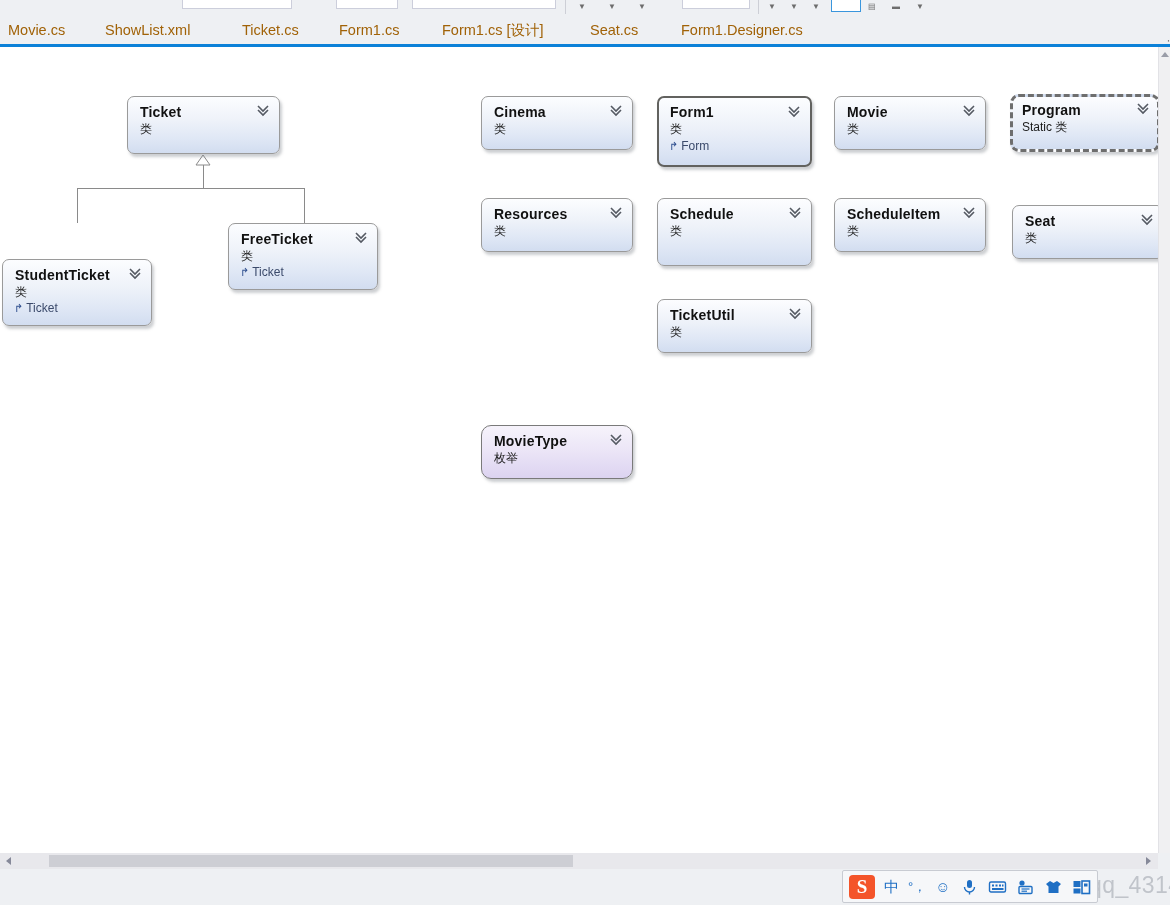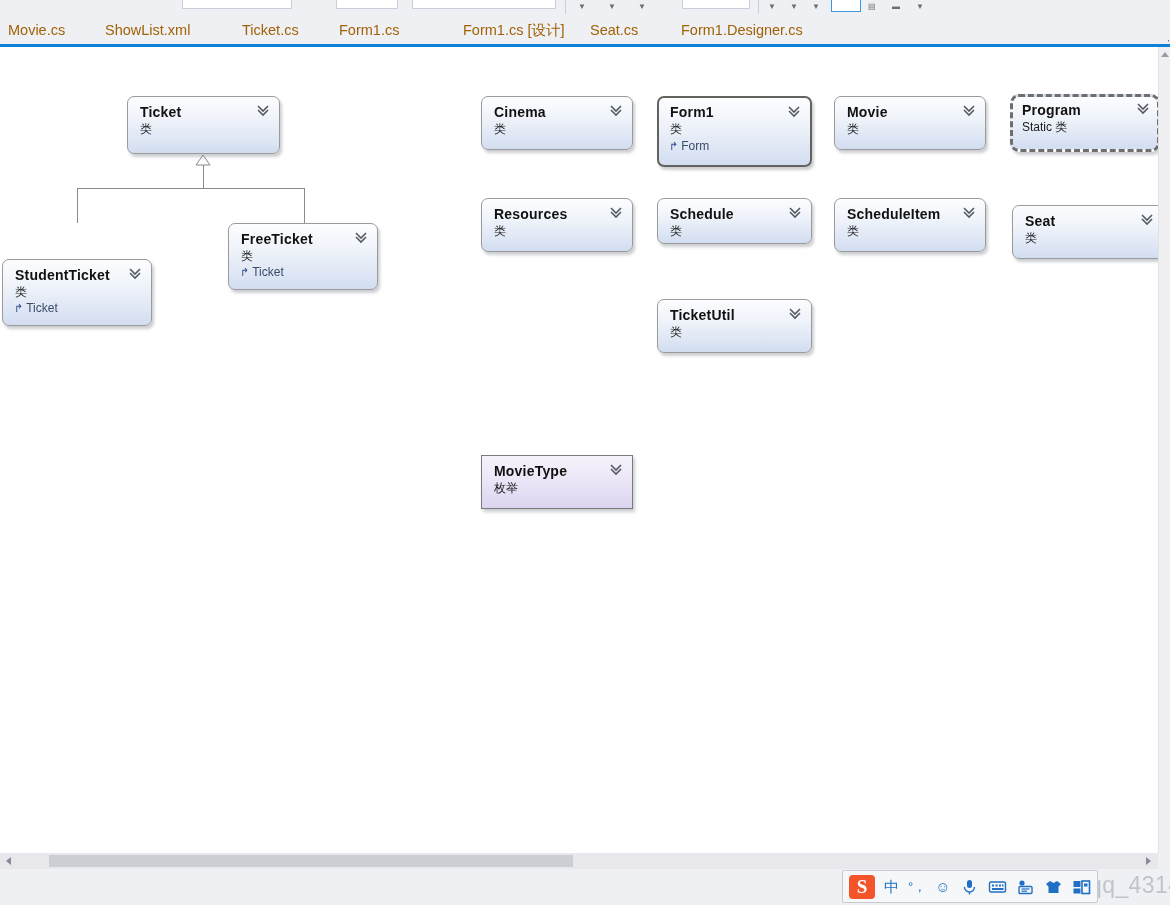--- a/index.html
+++ b/index.html
@@ -106,24 +106,23 @@
   .shape {
     position: absolute;
     box-sizing: border-box;
     border-radius: 7px;
     border: 1px solid #9a9a9a;
     background: linear-gradient(to bottom, #fcfdff 0%, #eef2f9 42%, #dfe7f5 75%, #d2ddf0 100%);
     box-shadow: 2px 3px 3px rgba(120,125,135,0.38);
     overflow: hidden;
   }
   .shape.enum {
-    border-radius: 0;
+    border-radius: 10px;
     border: 1px solid #7a7a7a;
     background: linear-gradient(to bottom, #f6f3fb 0%, #ece6f7 45%, #e2daf3 80%, #dcd3f0 100%);
-    margin-top: 30px;
   }
   .shape.selected {
     border: 2px solid #62625f;
   }
   .shape.dashed {
     border: 3px dashed #6e6e6e;
     border-radius: 9px;
   }
 
   .shape-title {
@@ -295,21 +294,21 @@
     <div class="tb-glyph" style="left:868px;">▤</div>
     <div class="tb-glyph" style="left:892px;">▬</div>
     <div class="tb-glyph" style="left:916px;">▼</div>
   </div>
 
   <div class="tabbar">
     <div class="tab" style="left:0px;"><span>Movie.cs</span></div>
     <div class="tab" style="left:97px;"><span>ShowList.xml</span></div>
     <div class="tab" style="left:234px;"><span>Ticket.cs</span></div>
     <div class="tab" style="left:331px;"><span>Form1.cs</span></div>
-    <div class="tab" style="left:434px;margin-left:21px;"><span>Form1.cs [设计]</span></div>
+    <div class="tab" style="left:434px;"><span>Form1.cs [设计]</span></div>
     <div class="tab" style="left:582px;"><span>Seat.cs</span></div>
     <div class="tab" style="left:673px;"><span>Form1.Designer.cs</span></div>
     <div class="tabbar-overflow">⋮</div>
   </div>
   <div class="tabbar-underline"></div>
 
   <div class="canvas">
 
     <svg width="400" height="220" style="position:absolute;left:0;top:0;">
       <polygon points="203,108 196,118 210,118" fill="#ffffff" stroke="#8a8a8a" stroke-width="1"></polygon>
@@ -403,21 +402,21 @@
       <div class="shape-title">Resources</div>
       <div class="shape-kind">类</div>
       <div class="chevron">
         <svg width="14" height="14" viewBox="0 0 14 14">
             <path d="M2 3 L7 8 L12 3" stroke="#555a63" stroke-width="1.6" fill="none"></path>
             <path d="M2 7 L7 12 L12 7" stroke="#555a63" stroke-width="1.6" fill="none"></path>
           </svg>
       </div>
     </div>
 
-    <div class="shape" style="left:657px;top:151px;width:155px;height:46px;">
+    <div class="shape" style="left:657px;top:151px;width:155px;height:68px;">
       <div class="shape-title">Schedule</div>
       <div class="shape-kind">类</div>
       <div class="chevron">
         <svg width="14" height="14" viewBox="0 0 14 14">
             <path d="M2 3 L7 8 L12 3" stroke="#555a63" stroke-width="1.6" fill="none"></path>
             <path d="M2 7 L7 12 L12 7" stroke="#555a63" stroke-width="1.6" fill="none"></path>
           </svg>
       </div>
     </div>
 

